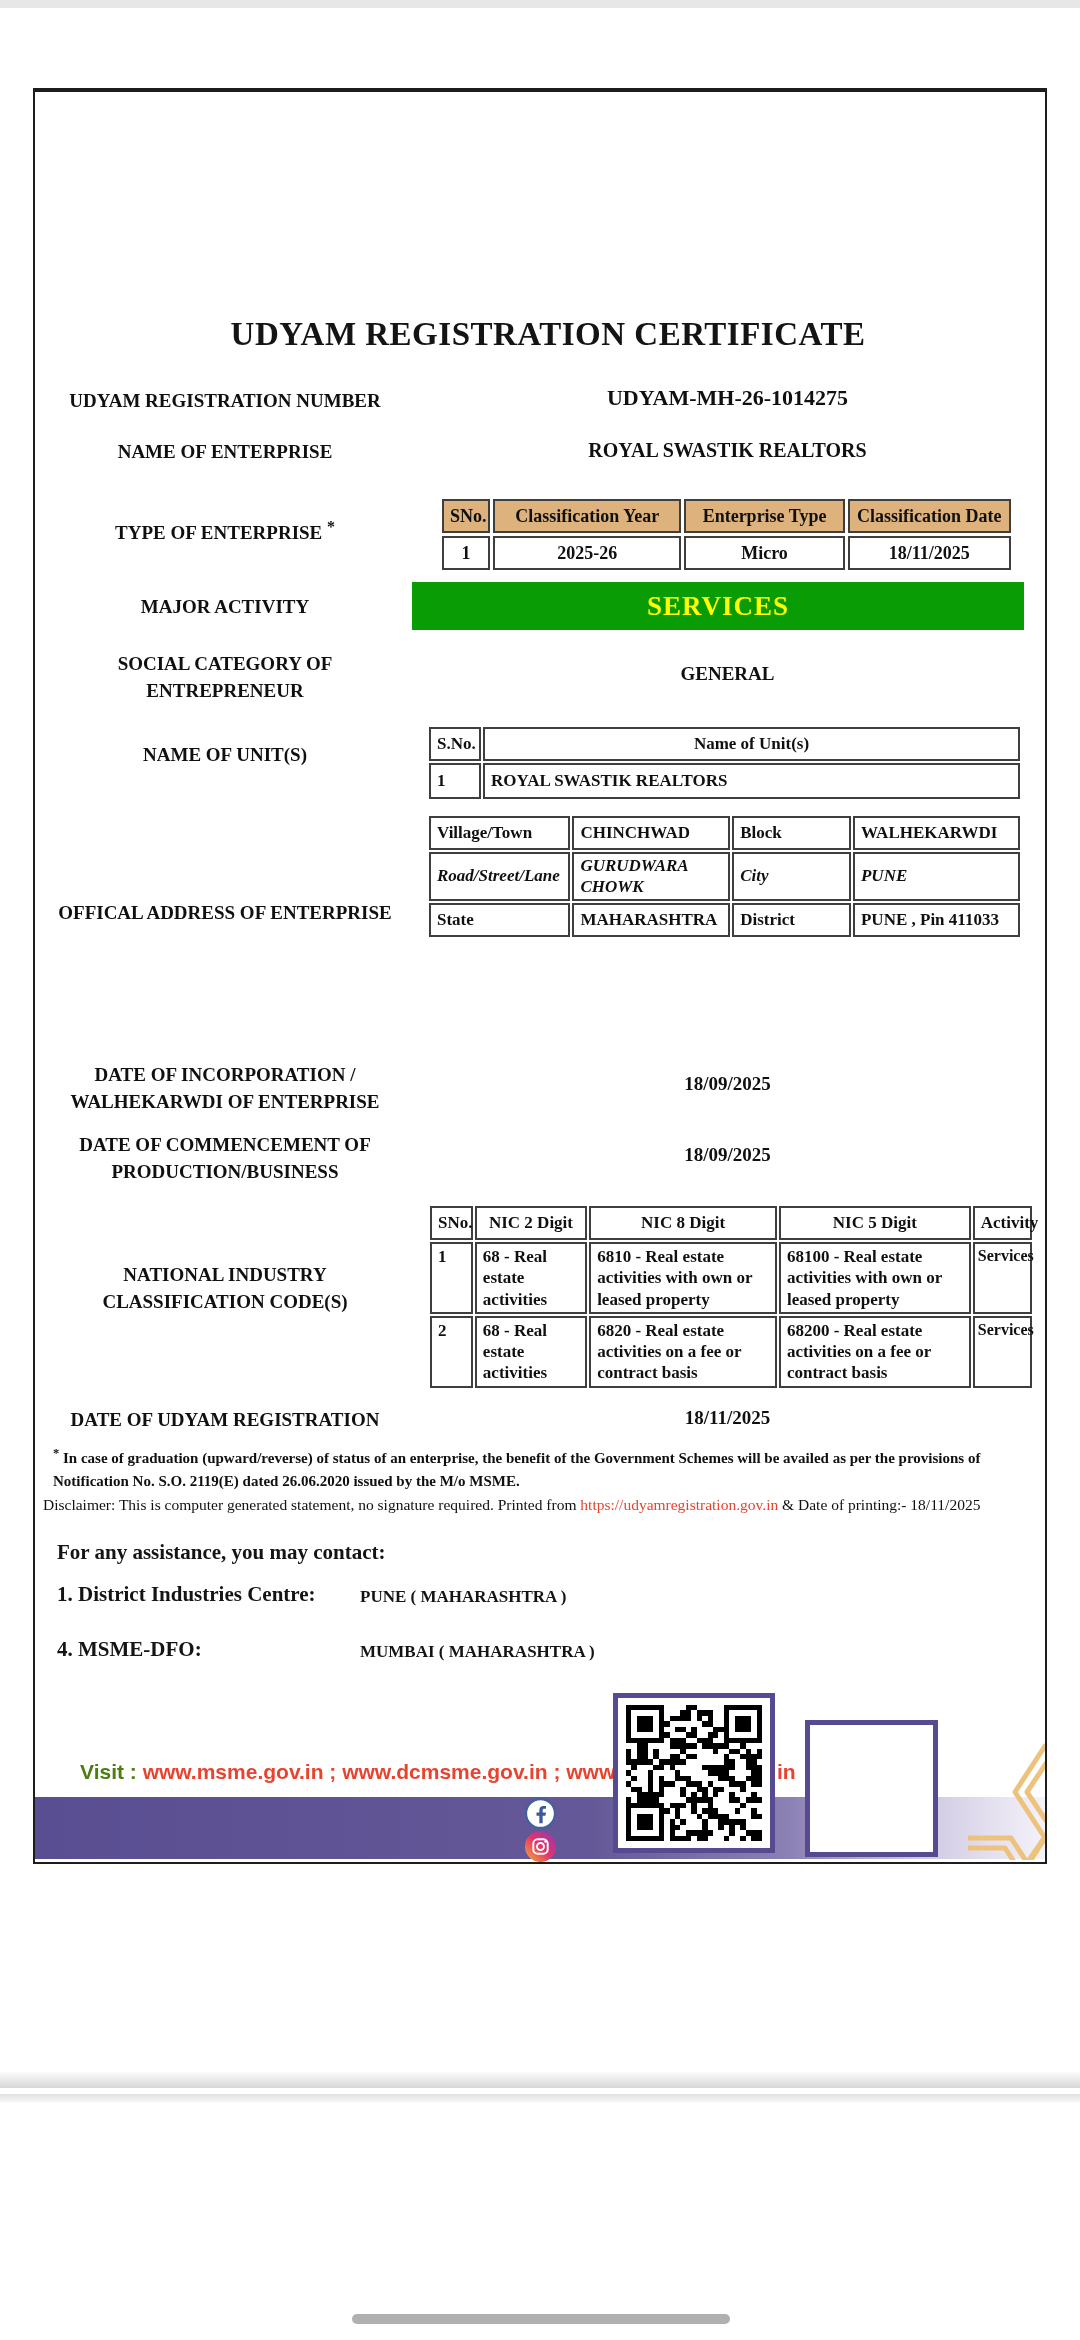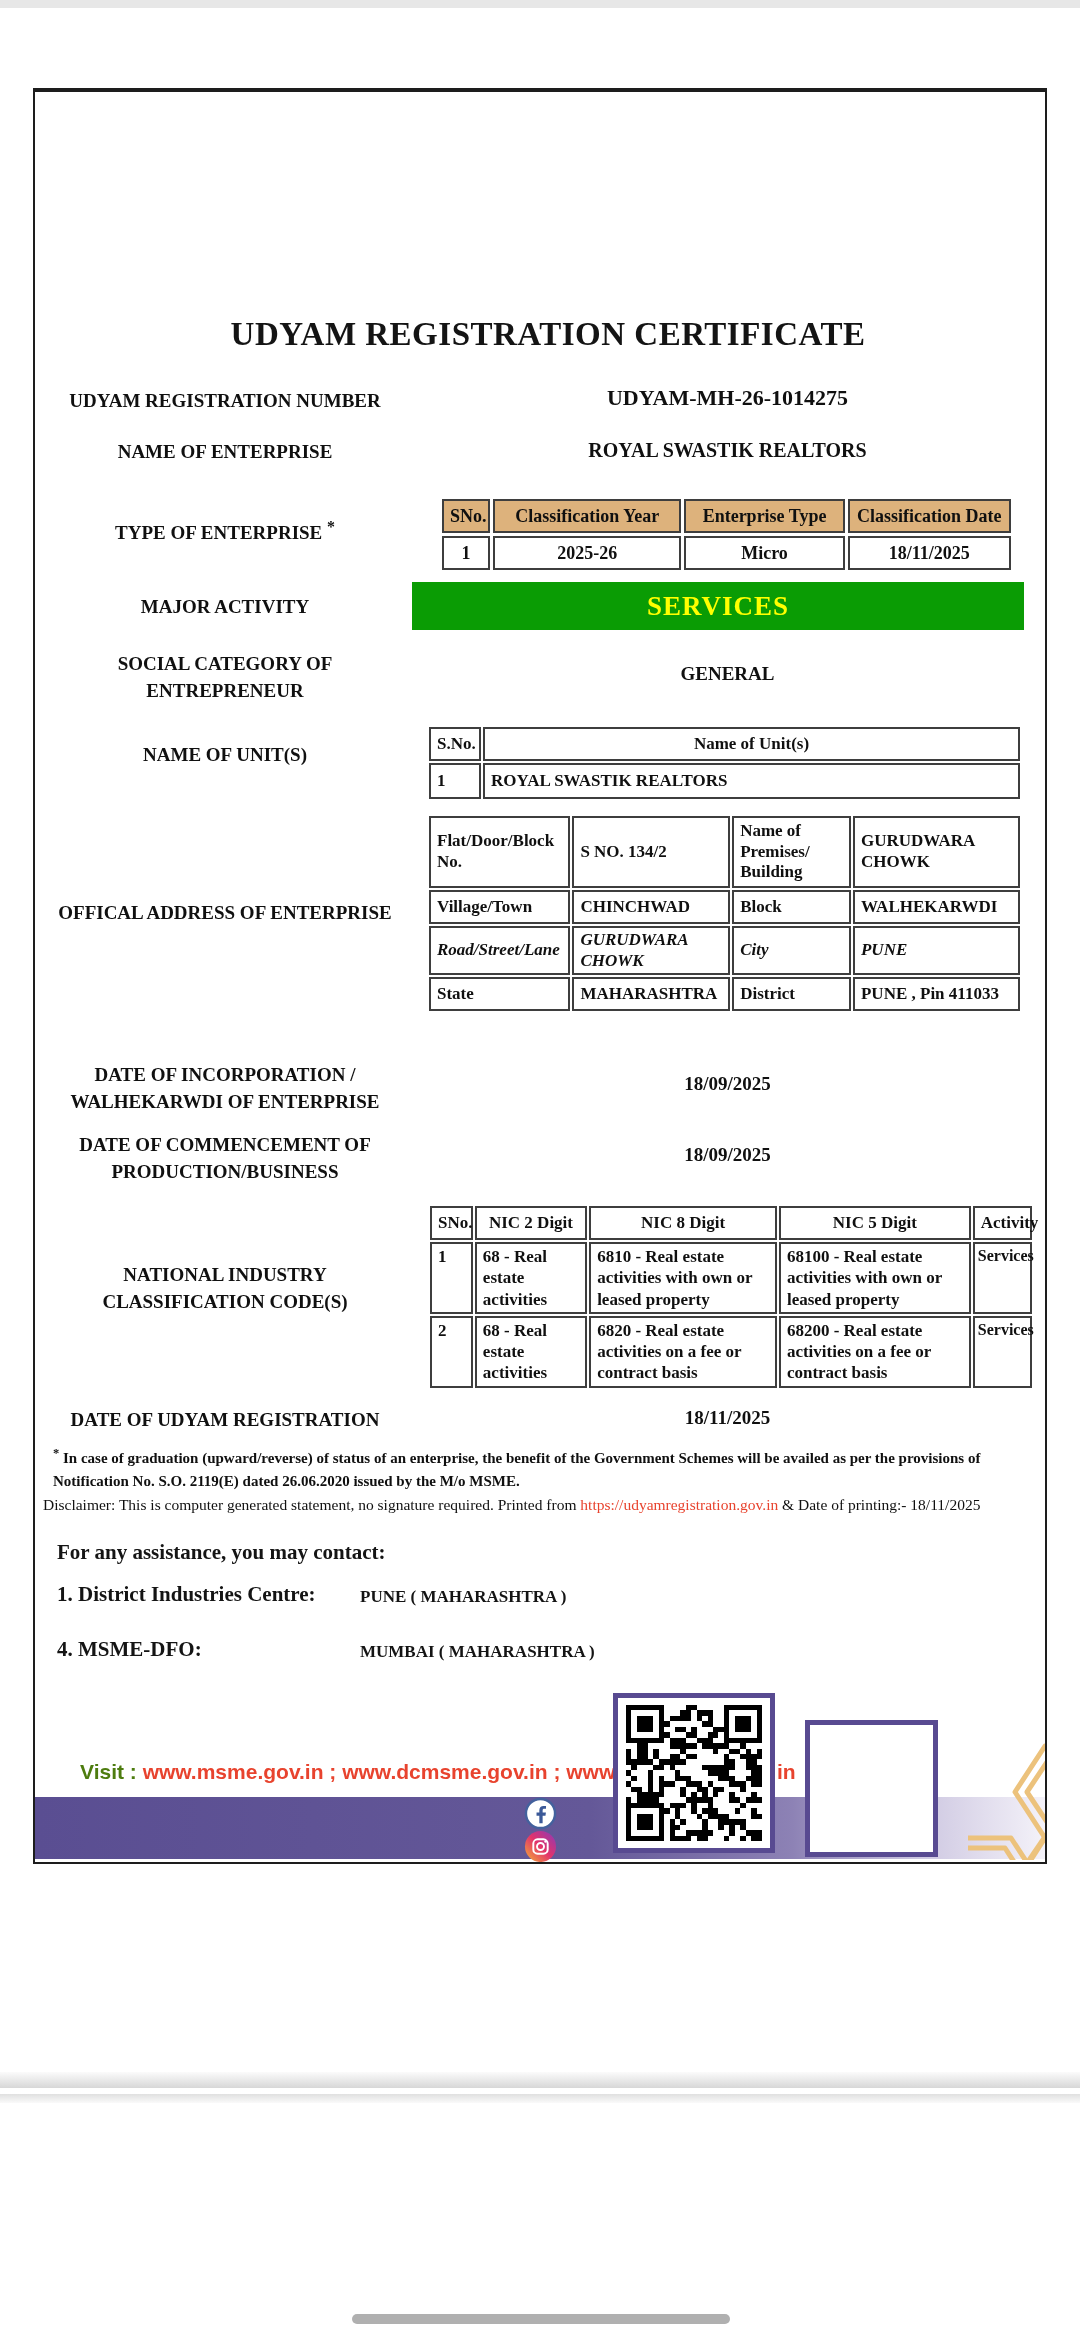--- a/index.html
+++ b/index.html
@@ -112,26 +112,20 @@
 
   <div class="abs lbl" style="top:808px;left:10px;width:360px;">OFFICAL ADDRESS OF ENTERPRISE</div>
   <table class="abs addr" style="top:722px;left:392px;width:595px;">
     <colgroup>
         <col style="width:138px">
         <col style="width:154px">
         <col style="width:116px">
         <col style="width:163px">
       </colgroup>
     <tbody>
-        <tr style="height:72px;">
-      <td>Flat/Door/Block No.</td>
-      <td>S NO. 134/2</td>
-      <td>Name of Premises/ Building</td>
-      <td>GURUDWARA CHOWK</td>
-    </tr>
     <tr style="height:34px;">
       <td>Village/Town</td>
       <td>CHINCHWAD</td>
       <td>Block</td>
       <td>WALHEKARWDI</td>
     </tr>
     <tr style="height:48px;font-style:italic;">
       <td>Road/Street/Lane</td>
       <td>GURUDWARA CHOWK</td>
       <td>City</td>

